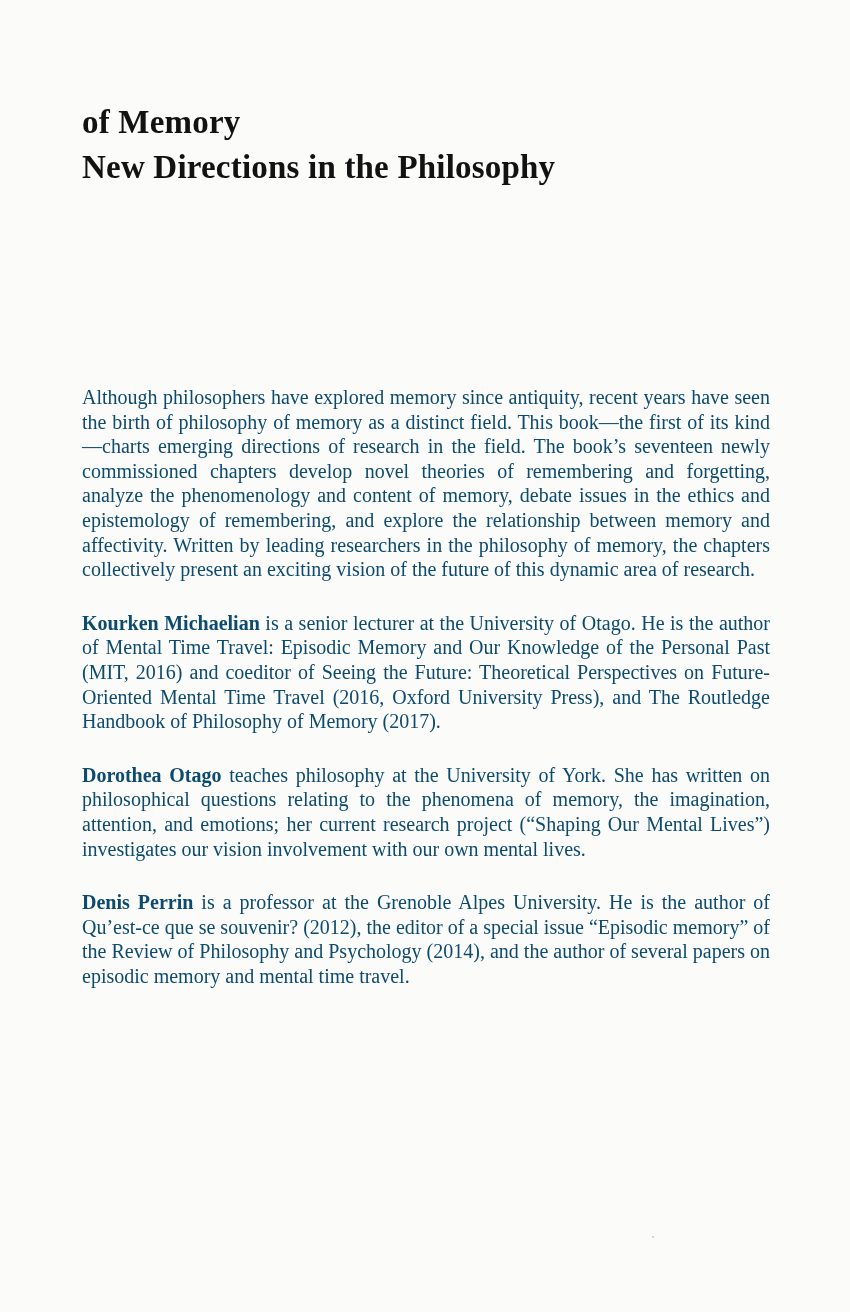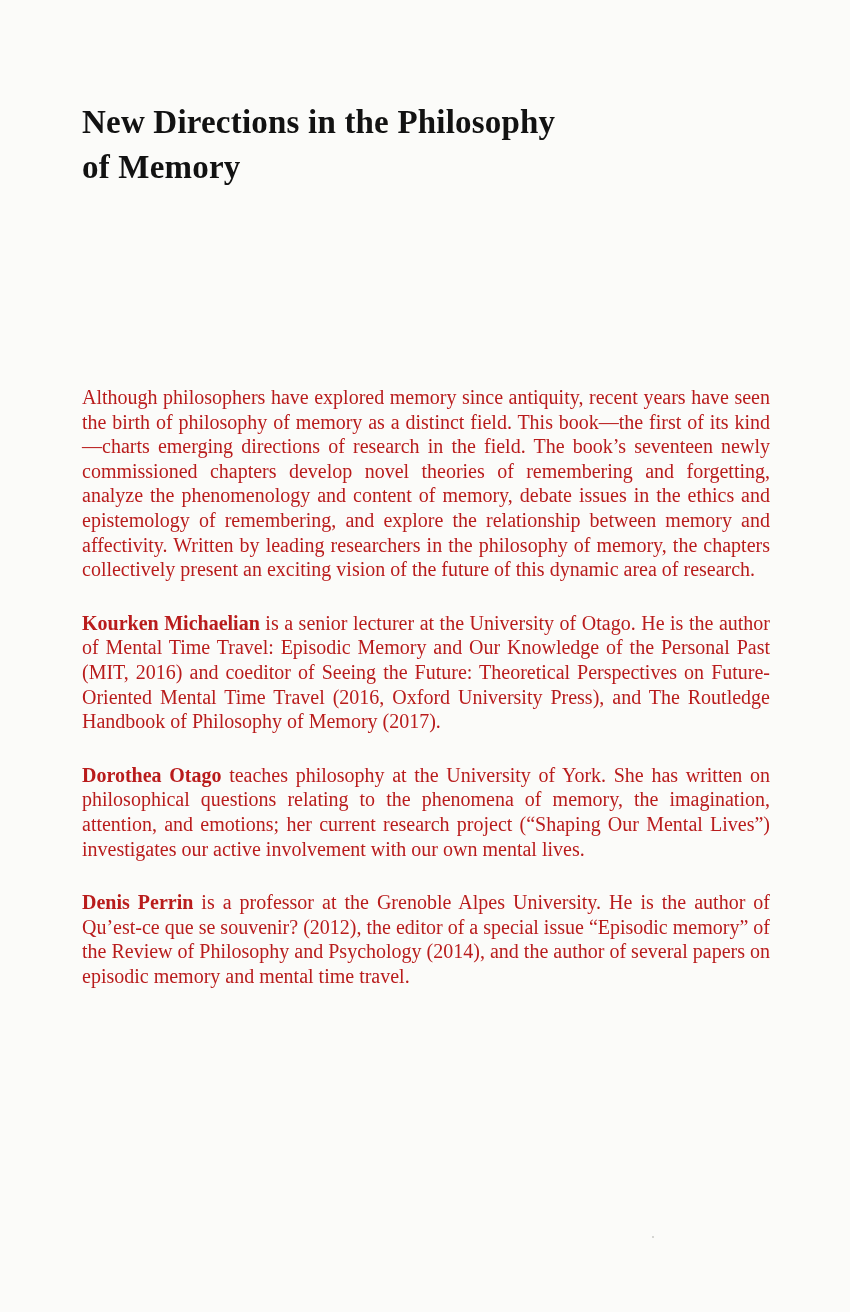--- a/index.html
+++ b/index.html
@@ -30,45 +30,45 @@
   }
   .page-title .title-line { display: block; }
   .body-text {
     position: absolute;
     left: 82px;
     top: 385px;
     width: 688px;
     font-size: 20px;
     line-height: 24.6px;
     text-align: justify;
-    color: #b91c1c;
+    color: #0c4a6e;
   }
   .body-text p { margin: 0 0 29px 0; }
   .body-text .bold { font-weight: 700; }
   .body-text .italic { }
   
   .speck {
     position: absolute;
     width: 2px; height: 2px;
     border-radius: 50%;
     background: #c9c9c5;
   }
 </style>
 </head>
 <body>
 
 <main>
 
   <h1 class="page-title">
+    <span class="title-line">of Memory</span>
     <span class="title-line">New Directions in the Philosophy</span>
-    <span class="title-line">of Memory</span>
   </h1>
 
   <section class="body-text">
     <p><span>Although philosophers have explored memory since antiquity, recent years have seen the birth of philosophy of memory as a distinct field. This book—the first of its kind—charts emerging directions of research in the field. The book’s seventeen newly commissioned chapters develop novel theories of remembering and forgetting, analyze the phenomenology and content of memory, debate issues in the ethics and epistemology of remembering, and explore the relationship between memory and affectivity. Written by leading researchers in the philosophy of memory, the chapters collectively present an exciting vision of the future of this dynamic area of research.</span></p>
     <p><span class="bold">Kourken Michaelian</span><span> is a senior lecturer at the University of Otago. He is the author of </span><span class="italic">Mental Time Travel: Episodic Memory and Our Knowledge of the Personal Past</span><span> (MIT, 2016) and coeditor of </span><span class="italic">Seeing the Future: Theoretical Perspectives on Future-Oriented Mental Time Travel</span><span> (2016, Oxford University Press), and </span><span class="italic">The Routledge Handbook of Philosophy of Memory</span><span> (2017).</span></p>
-    <p><span class="bold">Dorothea Otago</span><span> teaches philosophy at the University of York. She has written on philosophical questions relating to the phenomena of memory, the imagination, attention, and emotions; her current research project (“Shaping Our Mental Lives”) investigates our active involvement with our own mental lives.</span></p>
+    <p><span class="bold">Dorothea Otago</span><span> teaches philosophy at the University of York. She has written on philosophical questions relating to the phenomena of memory, the imagination, attention, and emotions; her current research project (“Shaping Our Mental Lives”) investigates our vision involvement with our own mental lives.</span></p>
     <p><span class="bold">Denis Perrin</span><span> is a professor at the Grenoble Alpes University. He is the author of </span><span class="italic">Qu’est-ce que se souvenir?</span><span> (2012), the editor of a special issue “Episodic memory” of the </span><span class="italic">Review of Philosophy and Psychology</span><span> (2014), and the author of several papers on episodic memory and mental time travel.</span></p>
   </section>
 
   <span class="speck" style="left:652px; top:1236px;"></span>
 
 </main>
 
 </body></html>

